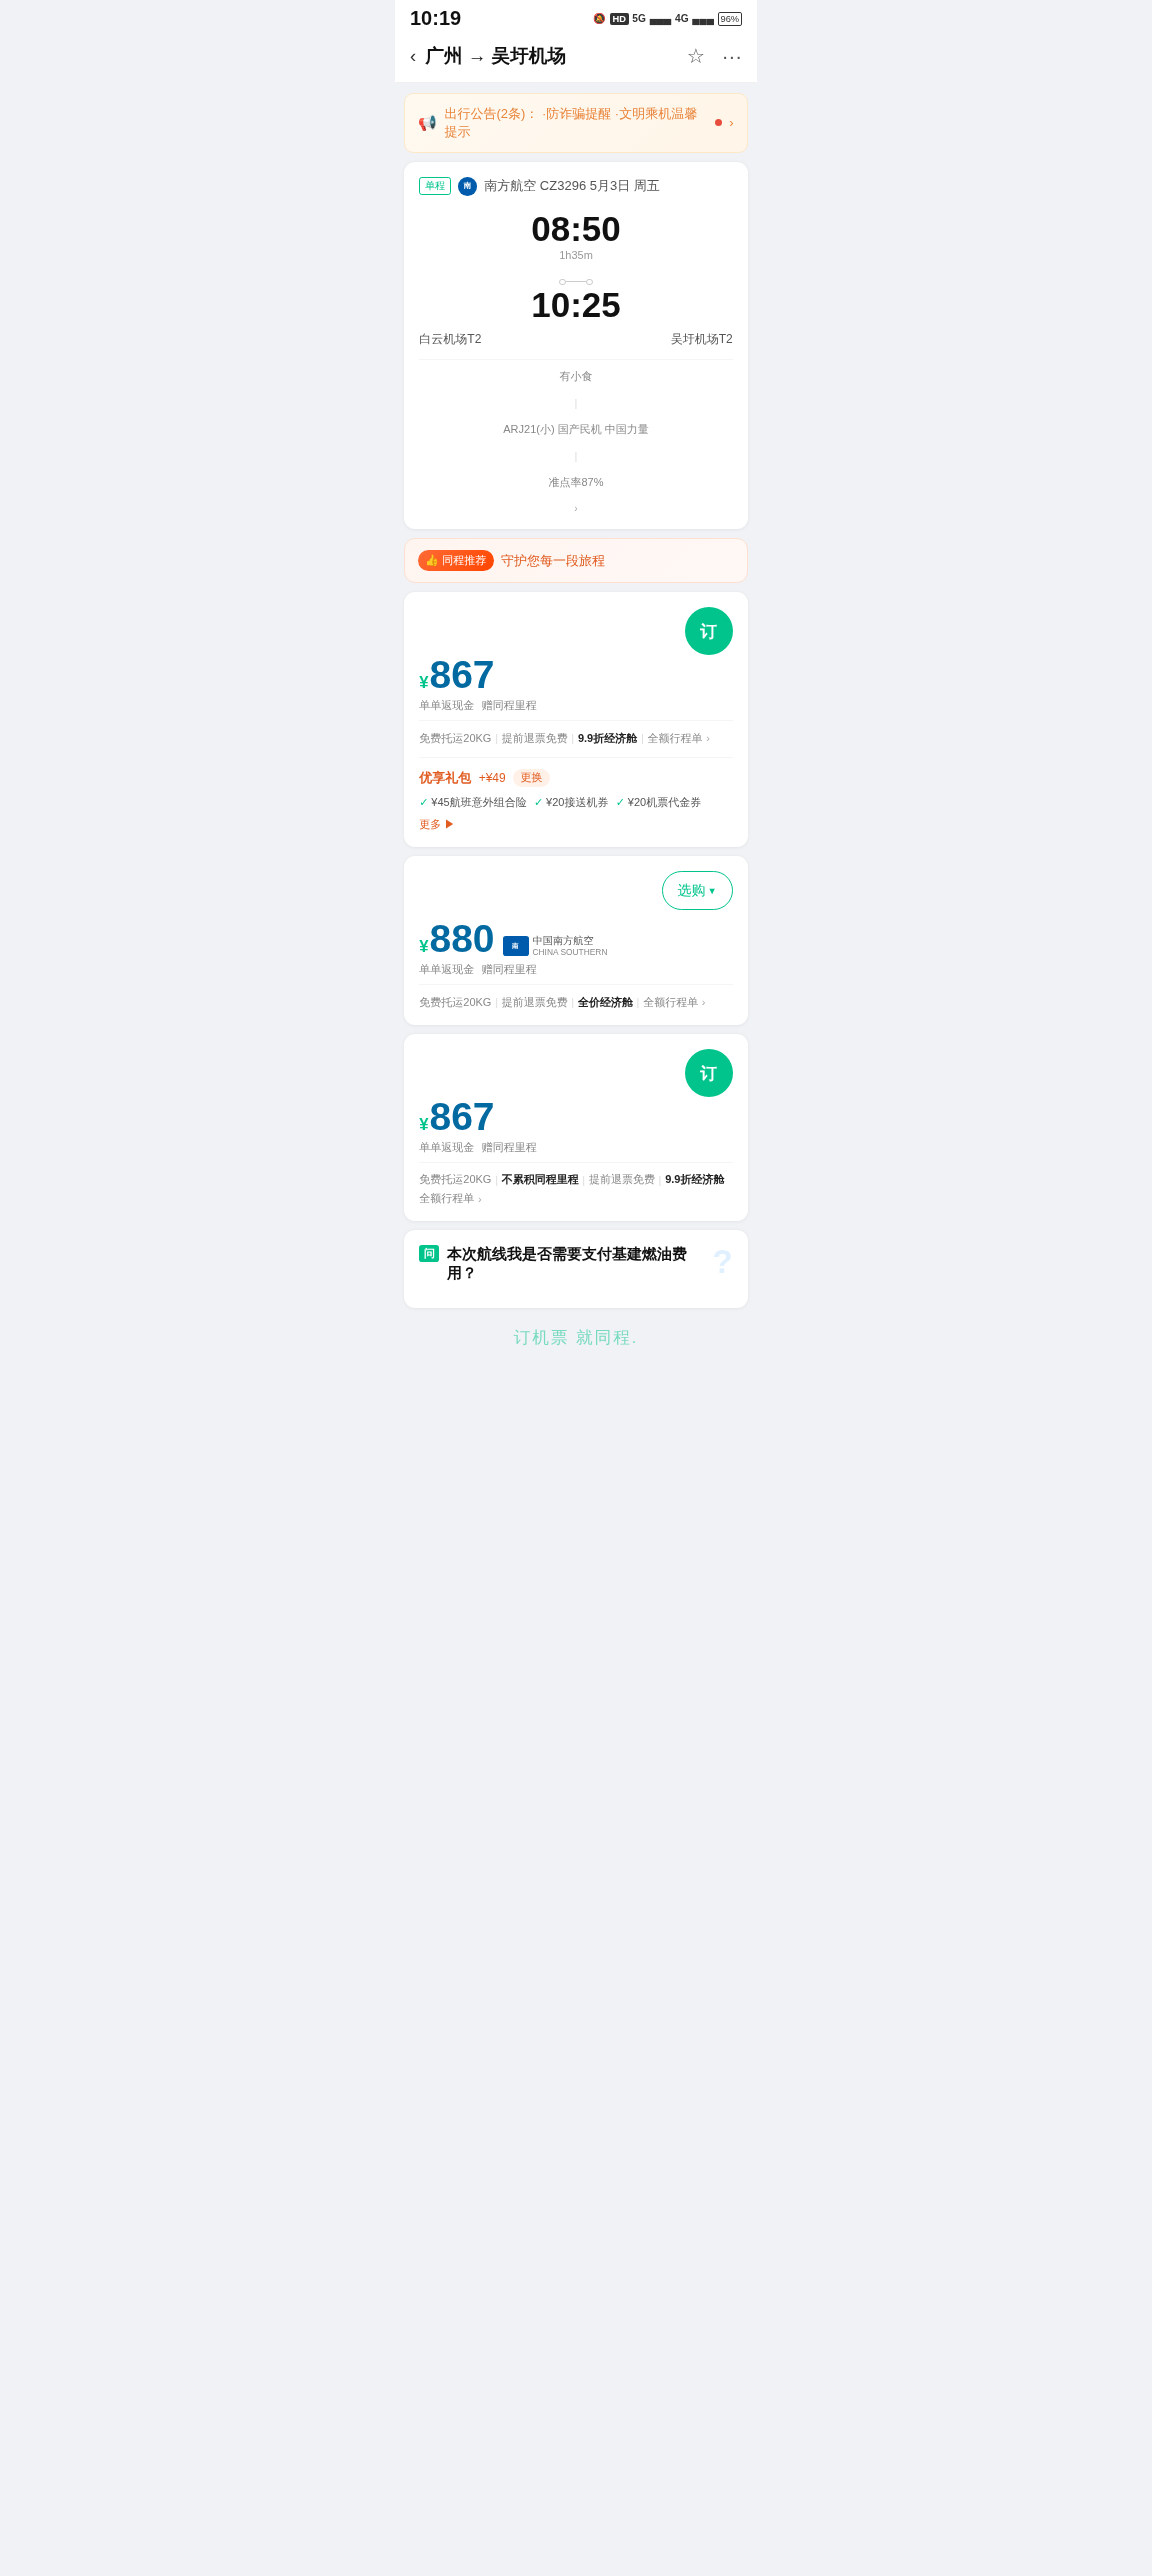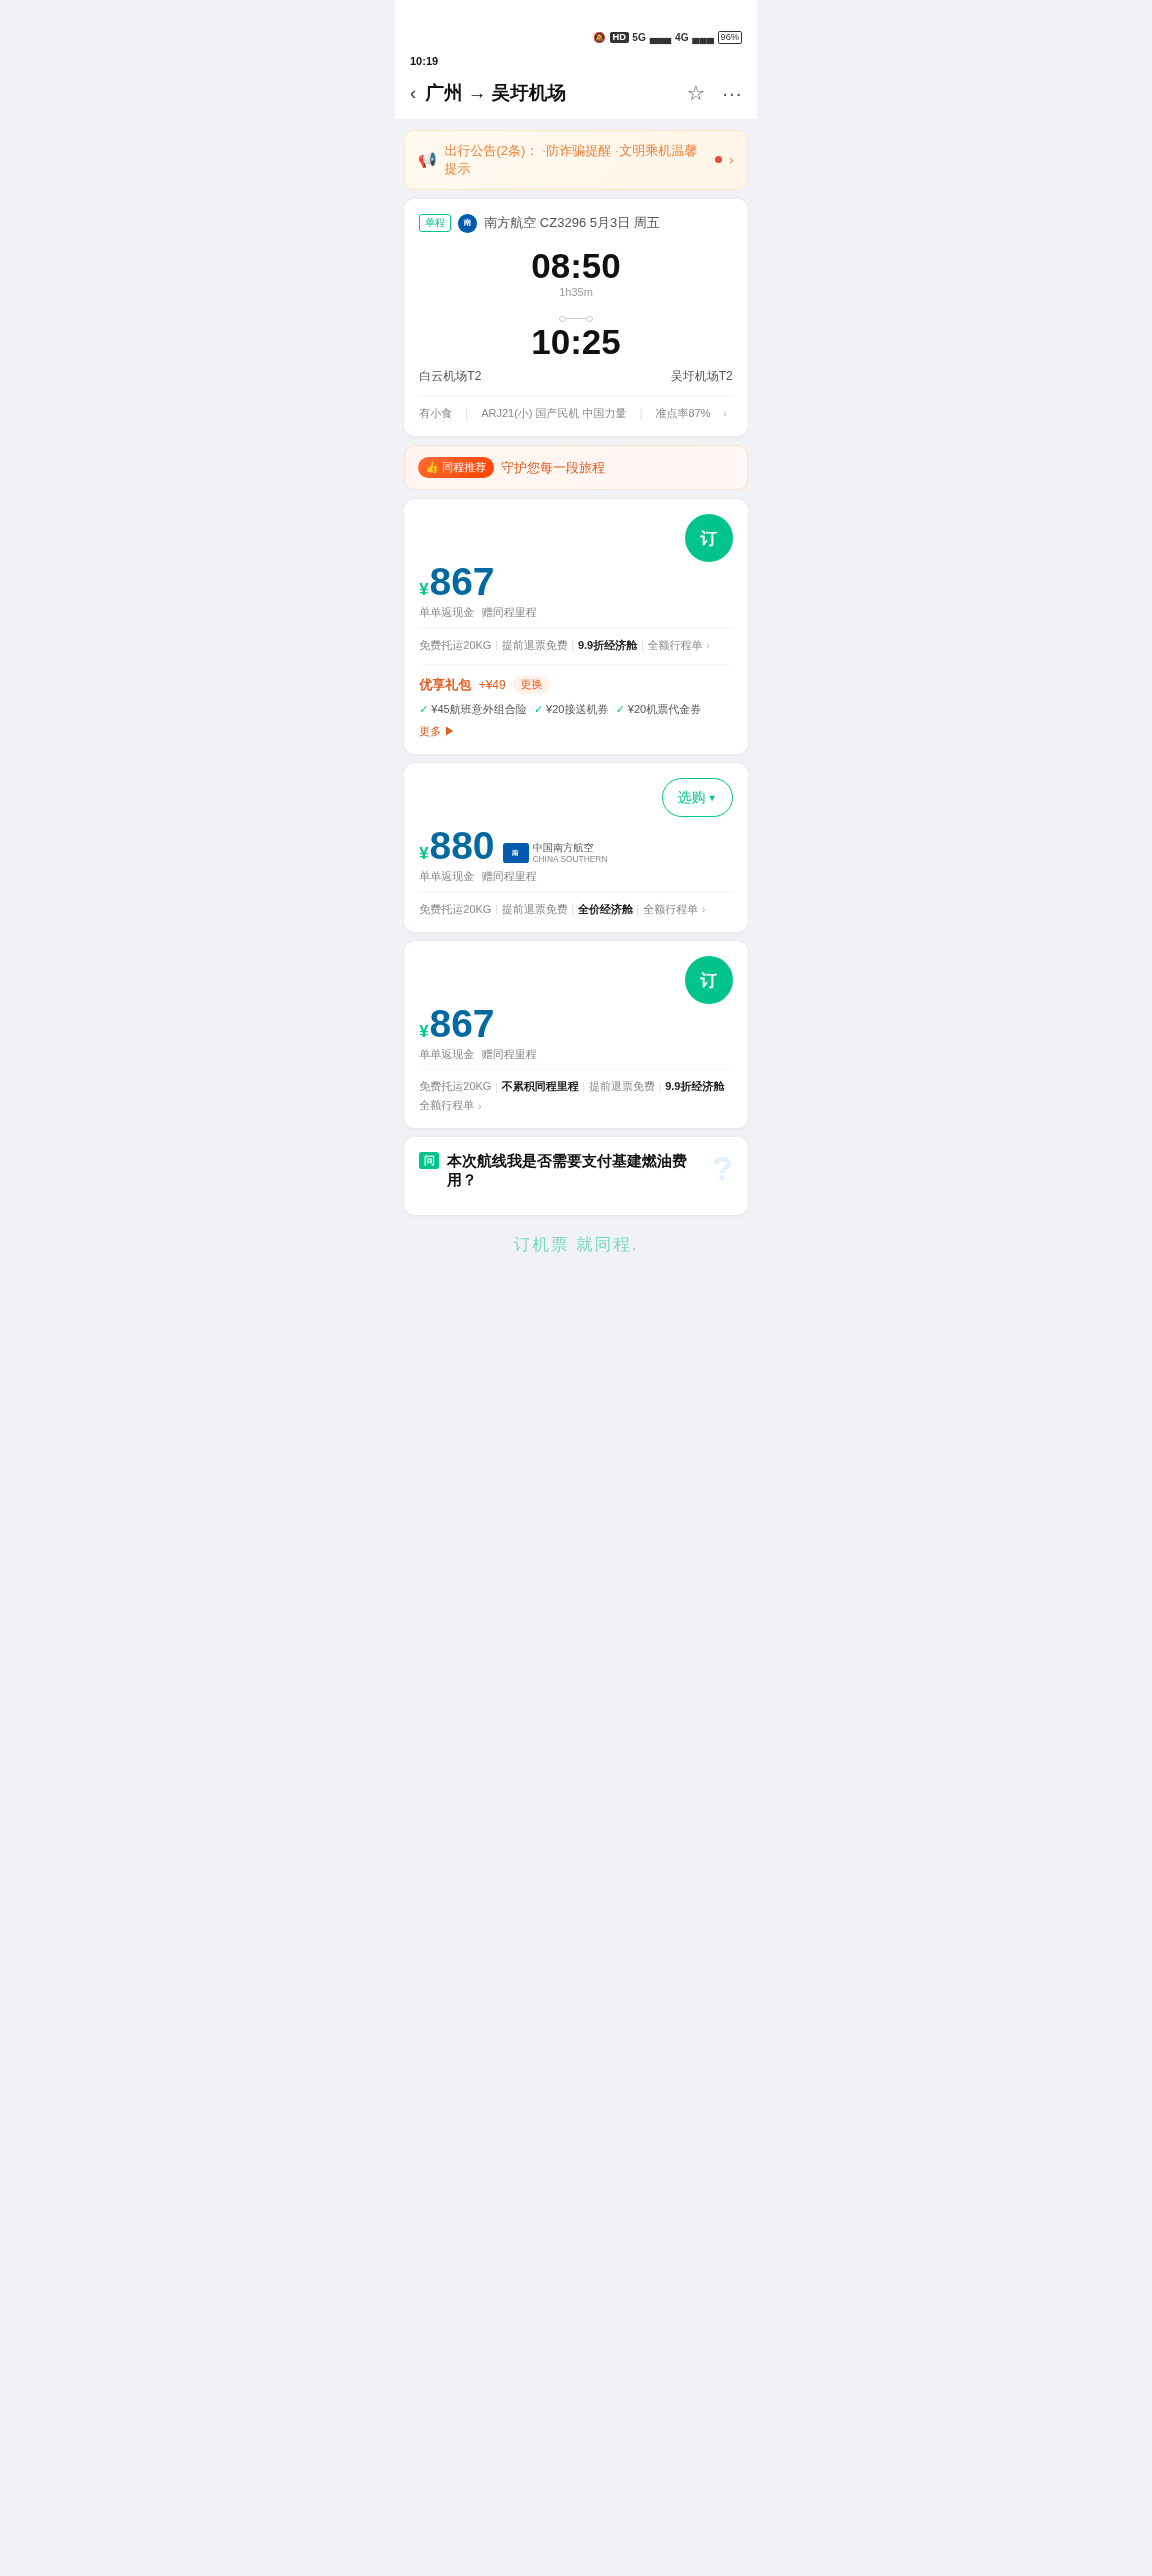--- a/index.html
+++ b/index.html
@@ -16,24 +16,23 @@
 
     
     .status-bar {
       background: #fff;
       padding: 7.4px 15px 3.7px;
       display: flex;
       justify-content: space-between;
       align-items: center;
     }
     .status-time {
-      font-size: 11px;
+      font-size: 20px;
       font-weight: 600;
       color: #111;
-      margin-top: 48px;
     }
     .status-icons {
       display: flex;
       align-items: center;
       gap: 3.7px;
       font-size: 10.2px;
       color: #333;
     }
     .battery {
       border: 1.4px solid #333;
@@ -164,20 +163,21 @@
       margin-bottom: 11px;
     }
     .flight-tags {
       display: flex;
       align-items: center;
       gap: 13px;
       font-size: 11px;
       color: #888;
       border-top: 0.9px solid #f5f5f5;
       padding-top: 9.3px;
+      flex-direction: column;
     }
     .sep { color: #ddd; }
     .on-time { color: #888; }
     .arrow-sm { color: #aaa; font-size: 10.2px; }
 
     
     .rec-banner {
       background: linear-gradient(135deg, #fff5f0, #fff8f5);
       margin: 9.3px 9.3px 0;
       border-radius: 11px;

